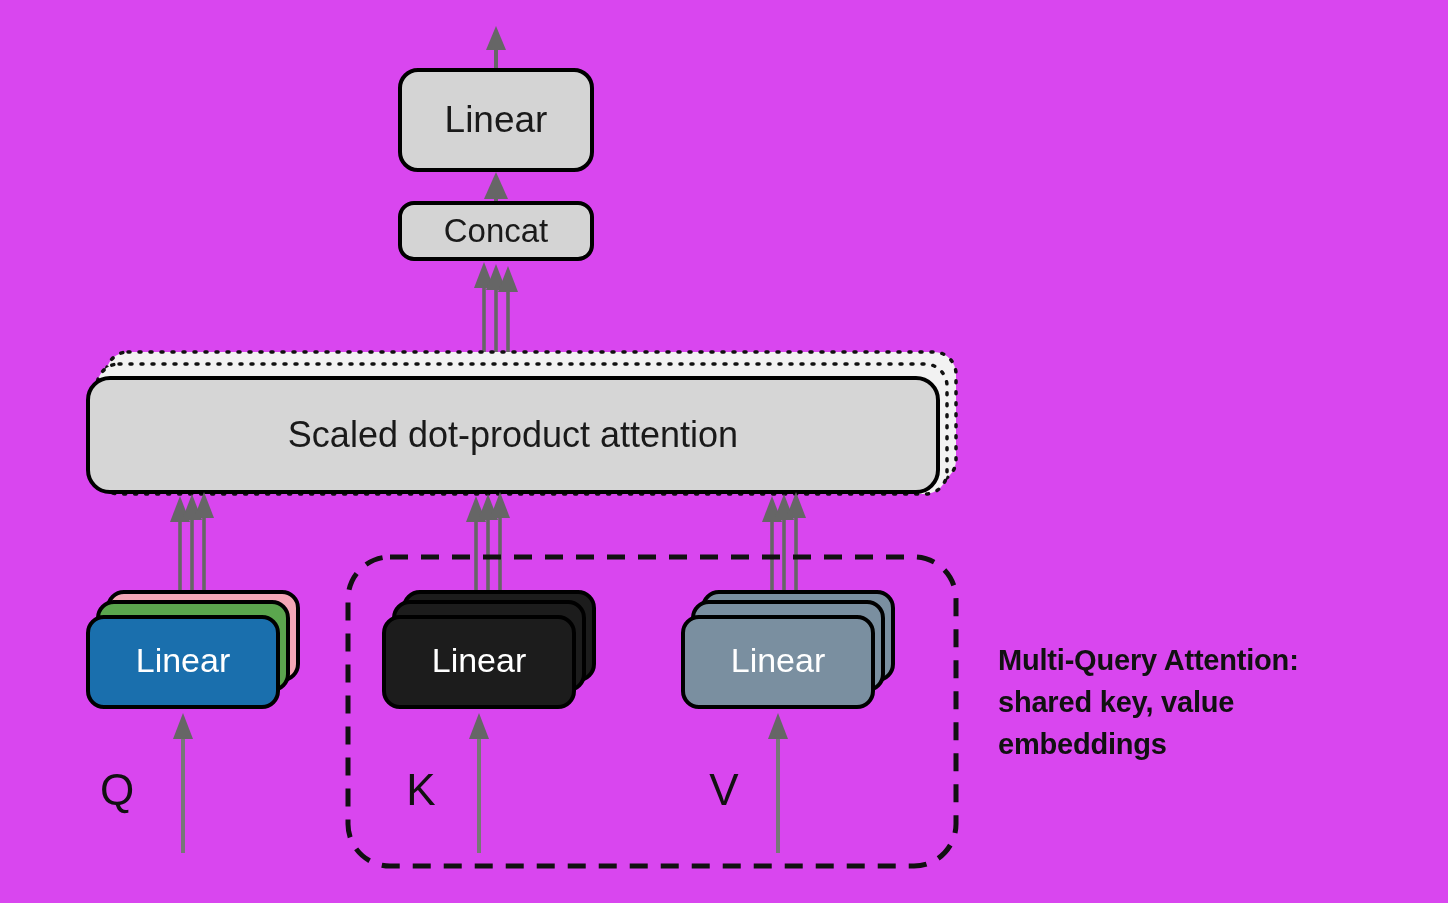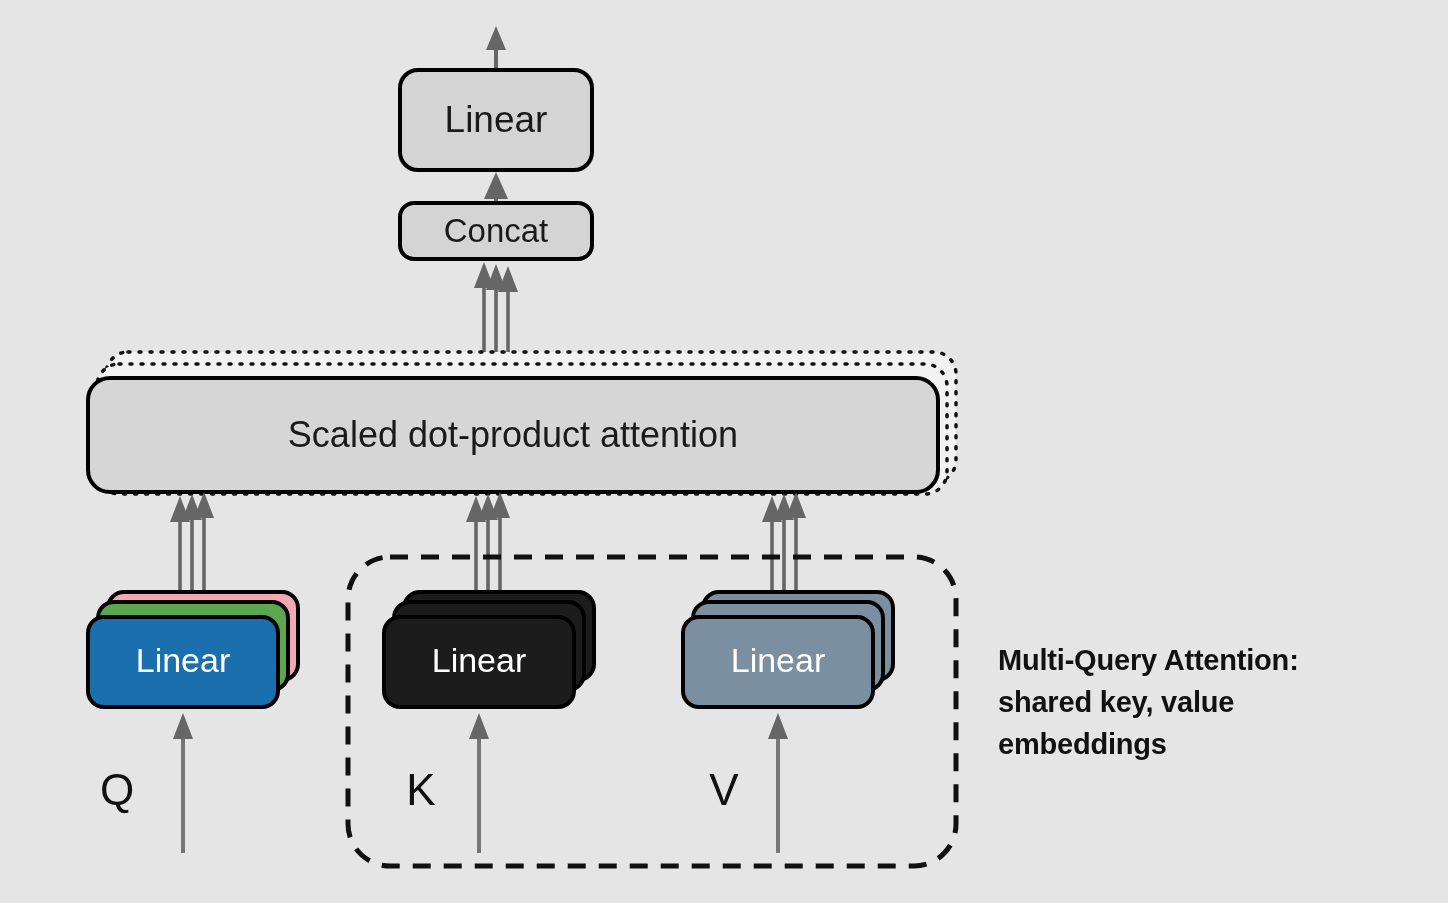--- a/index.html
+++ b/index.html
@@ -9,21 +9,21 @@
     background: #ffffff;
   }
   body {
     font-family: "Liberation Sans", sans-serif;
     -webkit-font-smoothing: antialiased;
   }
   #diagram-root {
     position: relative;
     width: 1448px;
     height: 903px;
-    background: #e5e5e5;
+    background: #d946ef;
     overflow: hidden;
   }
   svg#diagram-svg {
     position: absolute;
     left: 0;
     top: 0;
     width: 1448px;
     height: 903px;
     display: block;
   }

